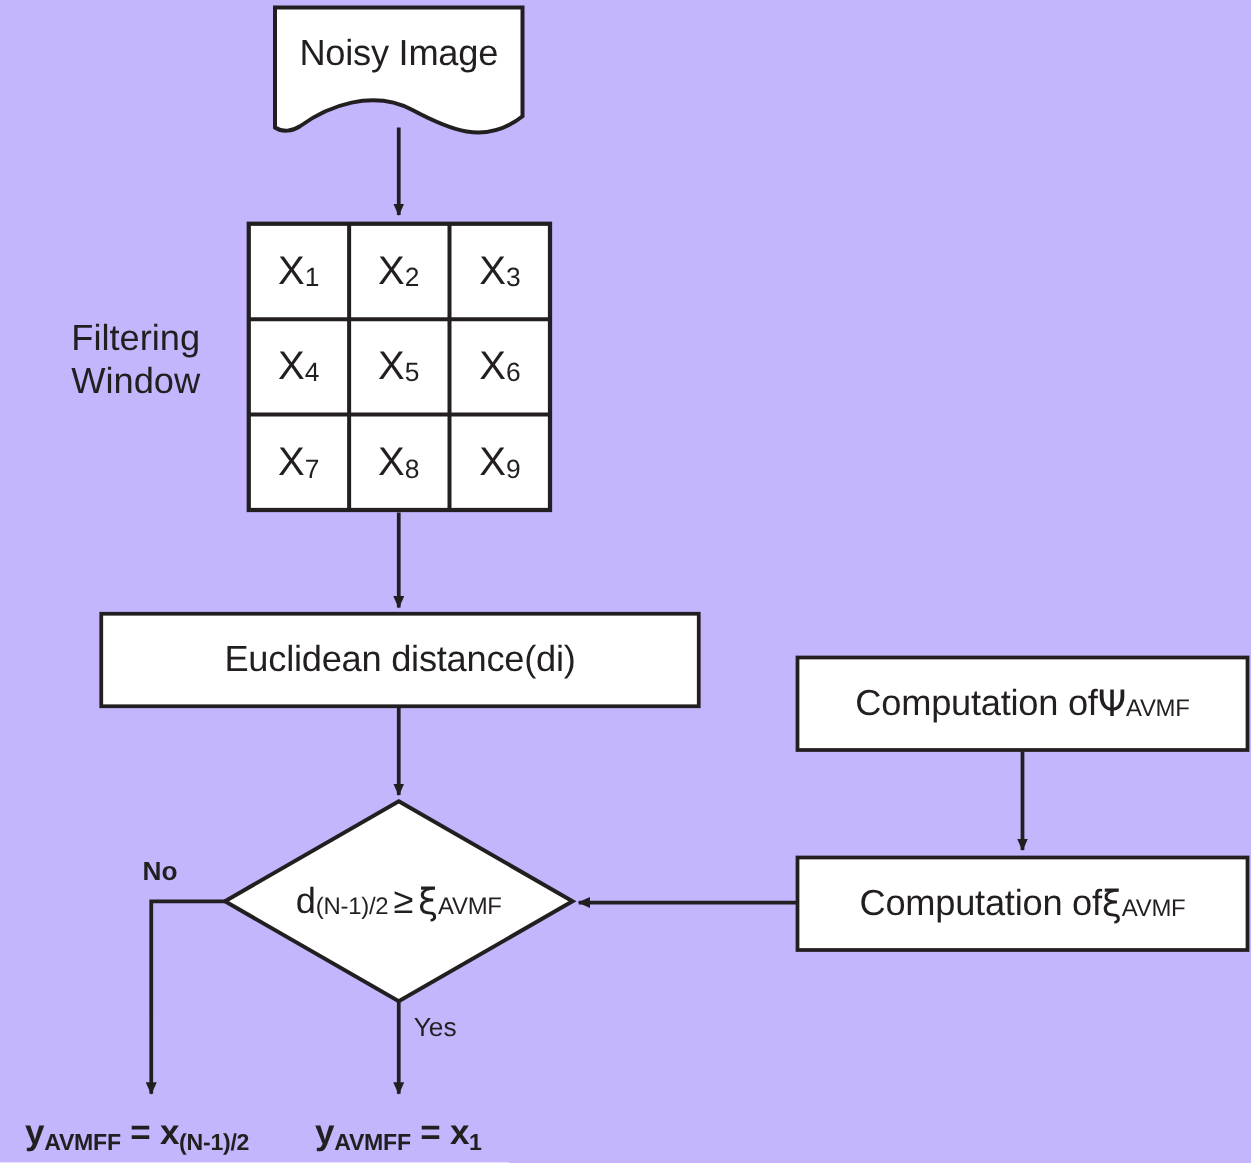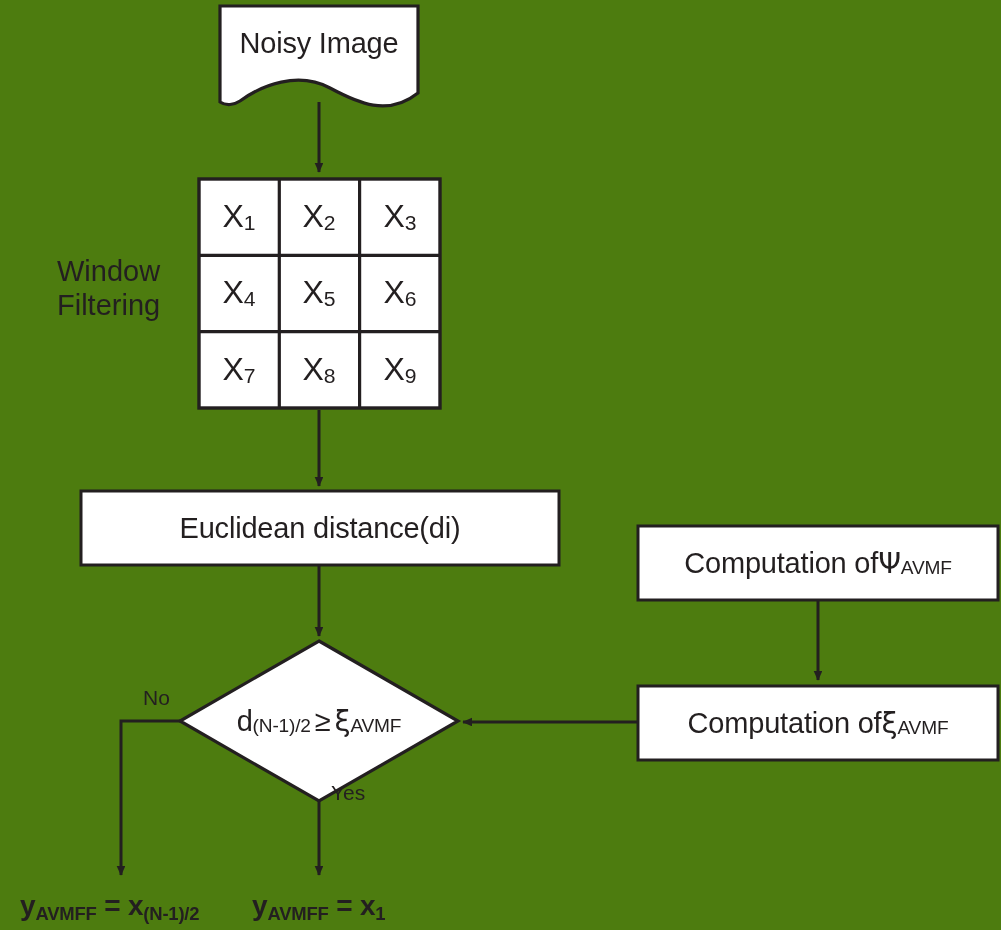--- a/index.html
+++ b/index.html
@@ -4,21 +4,21 @@
 <style>
   html, body {
     margin: 0;
     padding: 0;
     background: #ffffff;
   }
   #canvas {
     position: relative;
     width: 1001px;
     height: 930px;
-    background: #4d7c0f;
+    background: #c4b5fd;
     font-family: "Liberation Sans", sans-serif;
     color: #231f20;
     overflow: hidden;
   }
 
   svg.layer {
     position: absolute;
     left: 0;
     top: 0;
     width: 1001px;
@@ -111,22 +111,22 @@
     <polygon points="319,641 458,721 319,801 180,721" fill="#ffffff" stroke="#231f20" stroke-width="3.2" stroke-linejoin="miter"></polygon>
 
     <polyline points="180,721 121,721 121,875" fill="none" stroke="#231f20" stroke-width="3" marker-end="url(#arrowhead)"></polyline>
 
     <line x1="319" y1="801" x2="319" y2="875" stroke="#231f20" stroke-width="3" marker-end="url(#arrowhead)"></line>
   </svg>
 
   <div class="lbl node-text centerer" style="left:220px; top:22px; width:198px; height:42px;">Noisy Image</div>
 
   <div class="lbl side-label" style="left:57px; top:254px; width:140px;">
+    <div>Filtering</div>
     <div>Window</div>
-    <div>Filtering</div>
   </div>
 
   <div class="lbl cell-text centerer" style="left:199px; top:179px; width:80px; height:76px;">
     <span>X</span>
       <sub>1</sub>
   </div>
   <div class="lbl cell-text centerer" style="left:279px; top:179px; width:80px; height:76px;">
     <span>X</span>
       <sub>2</sub>
   </div>
@@ -176,22 +176,22 @@
   </div>
 
   <div class="lbl node-text centerer" style="left:184px; top:698px; width:270px; height:46px;">
     <span>d</span>
       <sub>(N-1)/2</sub>
       <span style="padding:0 4px;">≥</span>
       <span class="grk">ξ</span>
       <sub>AVMF</sub>
   </div>
 
-  <div class="lbl branch-label" style="left:143px; top:686px;">No</div>
-  <div class="lbl branch-label" style="left:331px; top:781px;">Yes</div>
+  <div class="lbl branch-label" style="left:114px; top:686px;font-weight:bold;">No</div>
+  <div class="lbl branch-label" style="left:331px; top:811px;">Yes</div>
 
   <div class="lbl out-text" style="left:20px; top:890px;">
     <span>y</span><sub>AVMFF</sub><span> = </span><span>x</span><sub>(N-1)/2</sub>
   </div>
 
   <div class="lbl out-text" style="left:252px; top:890px;text-align:center;">
     <span>y</span><sub>AVMFF</sub><span> = </span><span>x</span><sub>1</sub>
   </div>
 
 </div>

